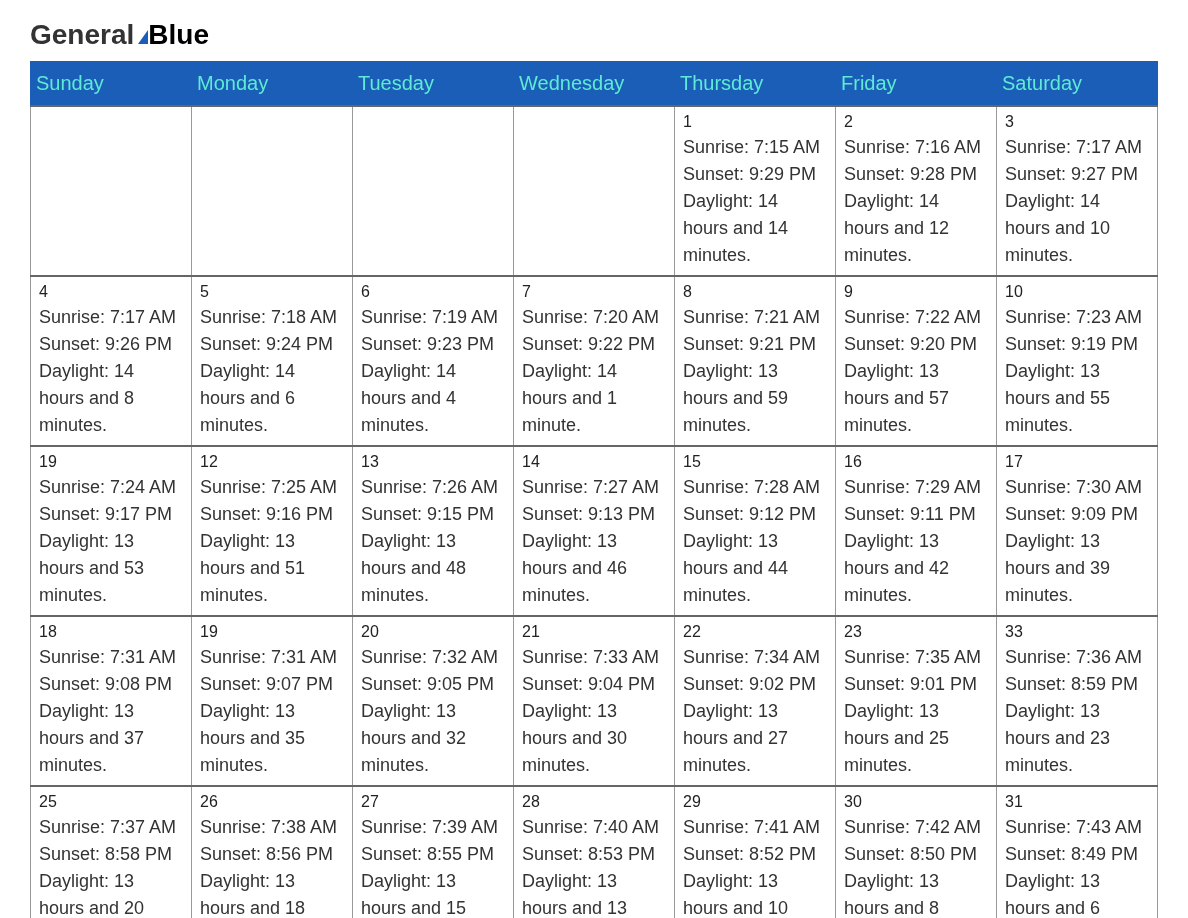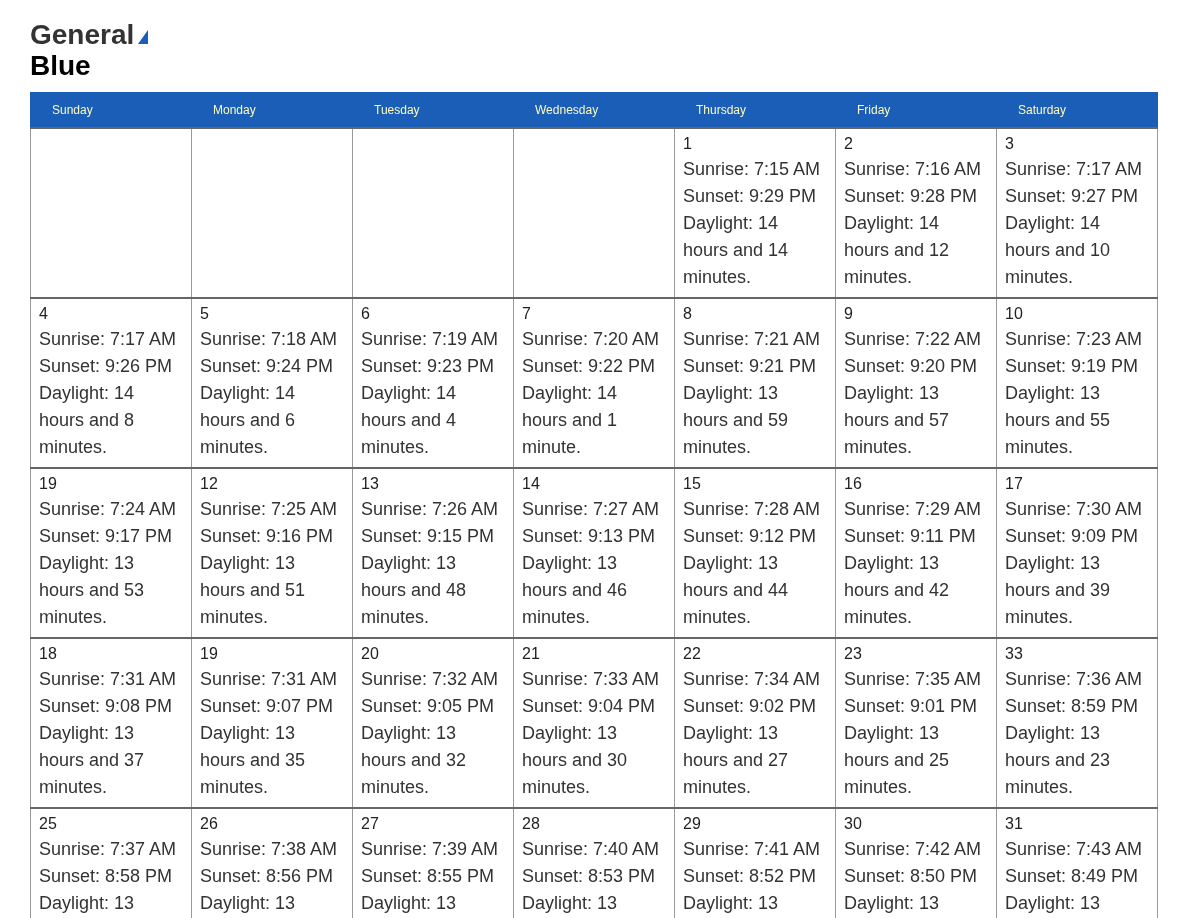--- a/index.html
+++ b/index.html
@@ -11,21 +11,21 @@
       padding: 20px 30px;
     }
     .header {
       display: flex;
       justify-content: space-between;
       align-items: flex-start;
       margin-bottom: 10px;
     }
     .logo {
       display: flex;
-      flex-direction: column;
+      flex-direction: row;
       font-size: 28px;
       font-weight: bold;
       line-height: 1.1;
     }
     .logo-general { color: #333; }
     .logo-blue { color: #000000; }
     .logo-triangle {
       display: inline-block;
       width: 0;
       height: 0;
@@ -48,23 +48,23 @@
       color: #444;
       margin-top: 6px;
     }
     .calendar {
       width: 100%;
       border-collapse: collapse;
       margin-top: 10px;
     }
     .calendar th {
       background-color: #1a5eb8;
-      color: #fef9c3;
-      padding: 10px 21px;
-      font-size: 12px;
+      color: #5eead4;
+      padding: 10px 5px;
+      font-size: 20px;
       font-weight: normal;
       text-align: left;
       border: 1px solid #1a5eb8;
     }
     .calendar td {
       border: 1px solid #999;
       vertical-align: top;
       padding: 6px 8px;
       width: 14.28%;
       min-height: 110px;

